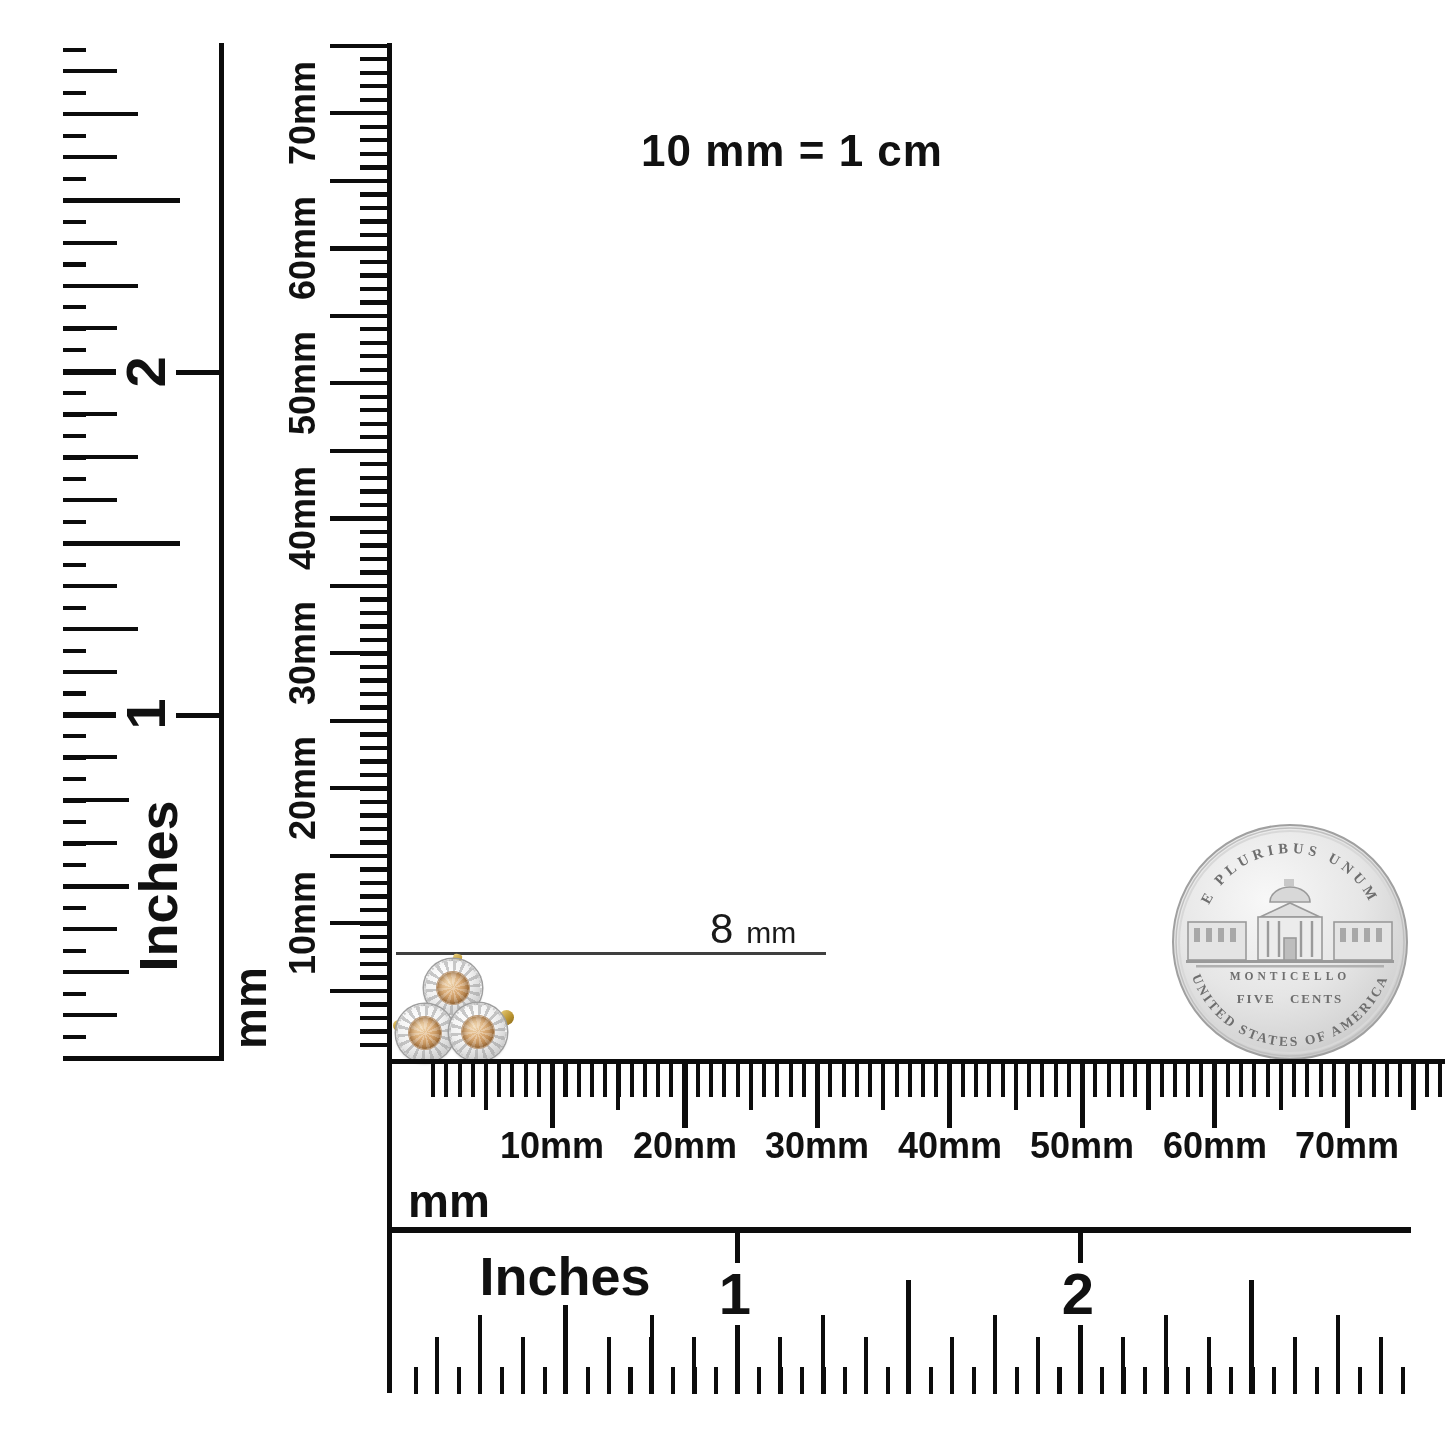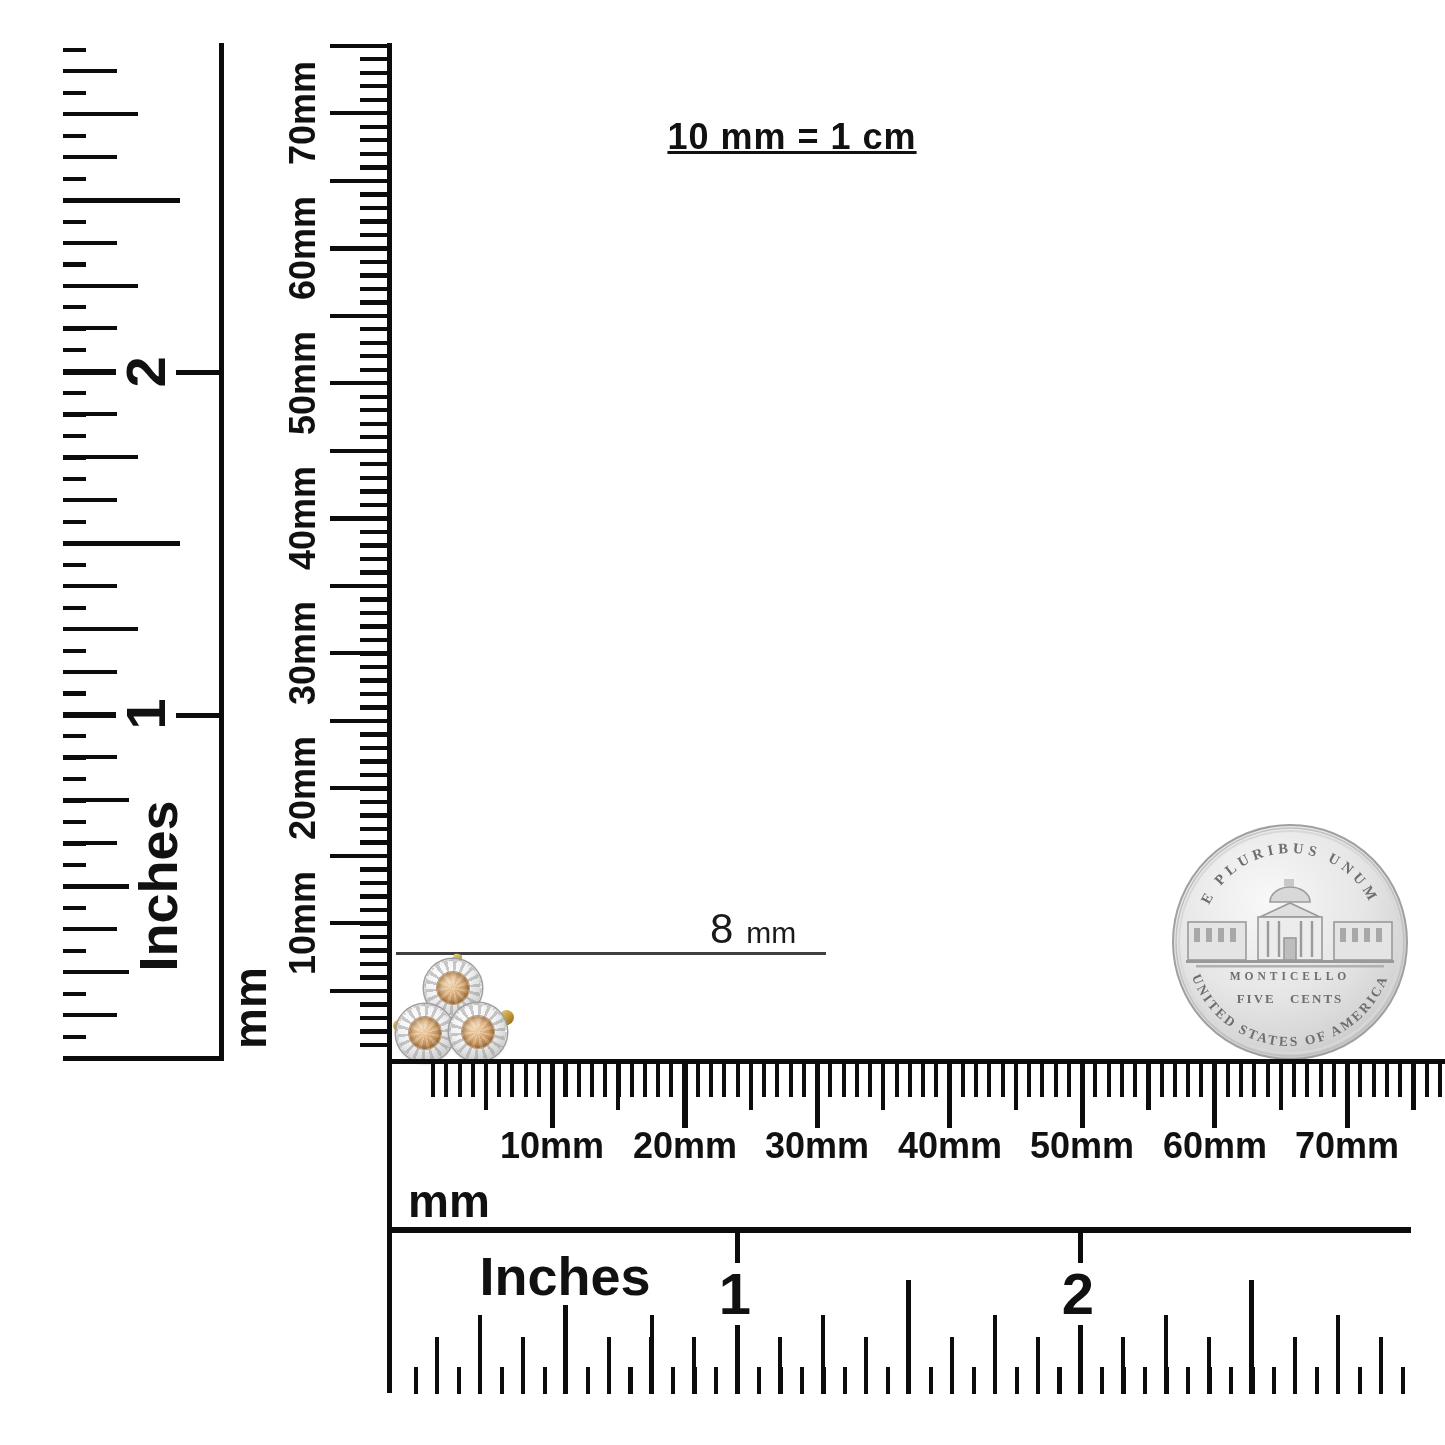--- a/index.html
+++ b/index.html
@@ -43,21 +43,21 @@
       repeating-linear-gradient(90deg,#0c0c0c 0 5px,rgba(0,0,0,0) 5px 171.6px),
       repeating-linear-gradient(90deg,#0c0c0c 0 4px,rgba(0,0,0,0) 4px 85.8px),
       repeating-linear-gradient(90deg,#0c0c0c 0 4px,rgba(0,0,0,0) 4px 42.9px),
       repeating-linear-gradient(90deg,#0c0c0c 0 4px,rgba(0,0,0,0) 4px 21.45px);
     background-size:1200px 161px,1200px 114px,1200px 79px,1200px 57px,1200px 27px;
     background-position:left 341.7px bottom 0px,left 170.1px bottom 0px,left 84.8px bottom 0px,left 41.9px bottom 0px,left 20.7px bottom 0px;}
   
   .rot{position:absolute;transform:translate(-50%,-50%) rotate(-90deg);white-space:nowrap;}
   .ctr{position:absolute;transform:translate(-50%,-50%);white-space:nowrap;}
   .cx{position:absolute;transform:translateX(-50%);white-space:nowrap;}
-  .scale-note{left:792px;top:116px;font-size:36px;font-weight:700;letter-spacing:1px;text-decoration:underline;}
+  .scale-note{left:792px;top:126px;font-size:44px;font-weight:700;letter-spacing:1px;}
   .numeral{font-size:56px;font-weight:700;background:#fff;padding:2px 10px;line-height:1;}
   .numeral-b{font-size:58px;font-weight:700;background:#fff;padding:2px 8px;line-height:1;}
   .unit-inches{font-size:54px;font-weight:700;background:#fff;padding:2px 6px;line-height:1;}
   .unit-mm{font-size:46px;font-weight:700;line-height:1;}
   .mm-label{font-size:36px;font-weight:700;line-height:1;}
   
   .measure-line{left:396px;top:952px;width:430px;height:3px;background:#3f3f3f;}
   .measure-label{left:710px;top:908px;display:flex;align-items:baseline;gap:13px;color:#1a1a1a;}
   .m-val{font-size:42px;font-weight:500;line-height:1;}
   .m-unit{font-size:30px;font-weight:500;line-height:1;}

